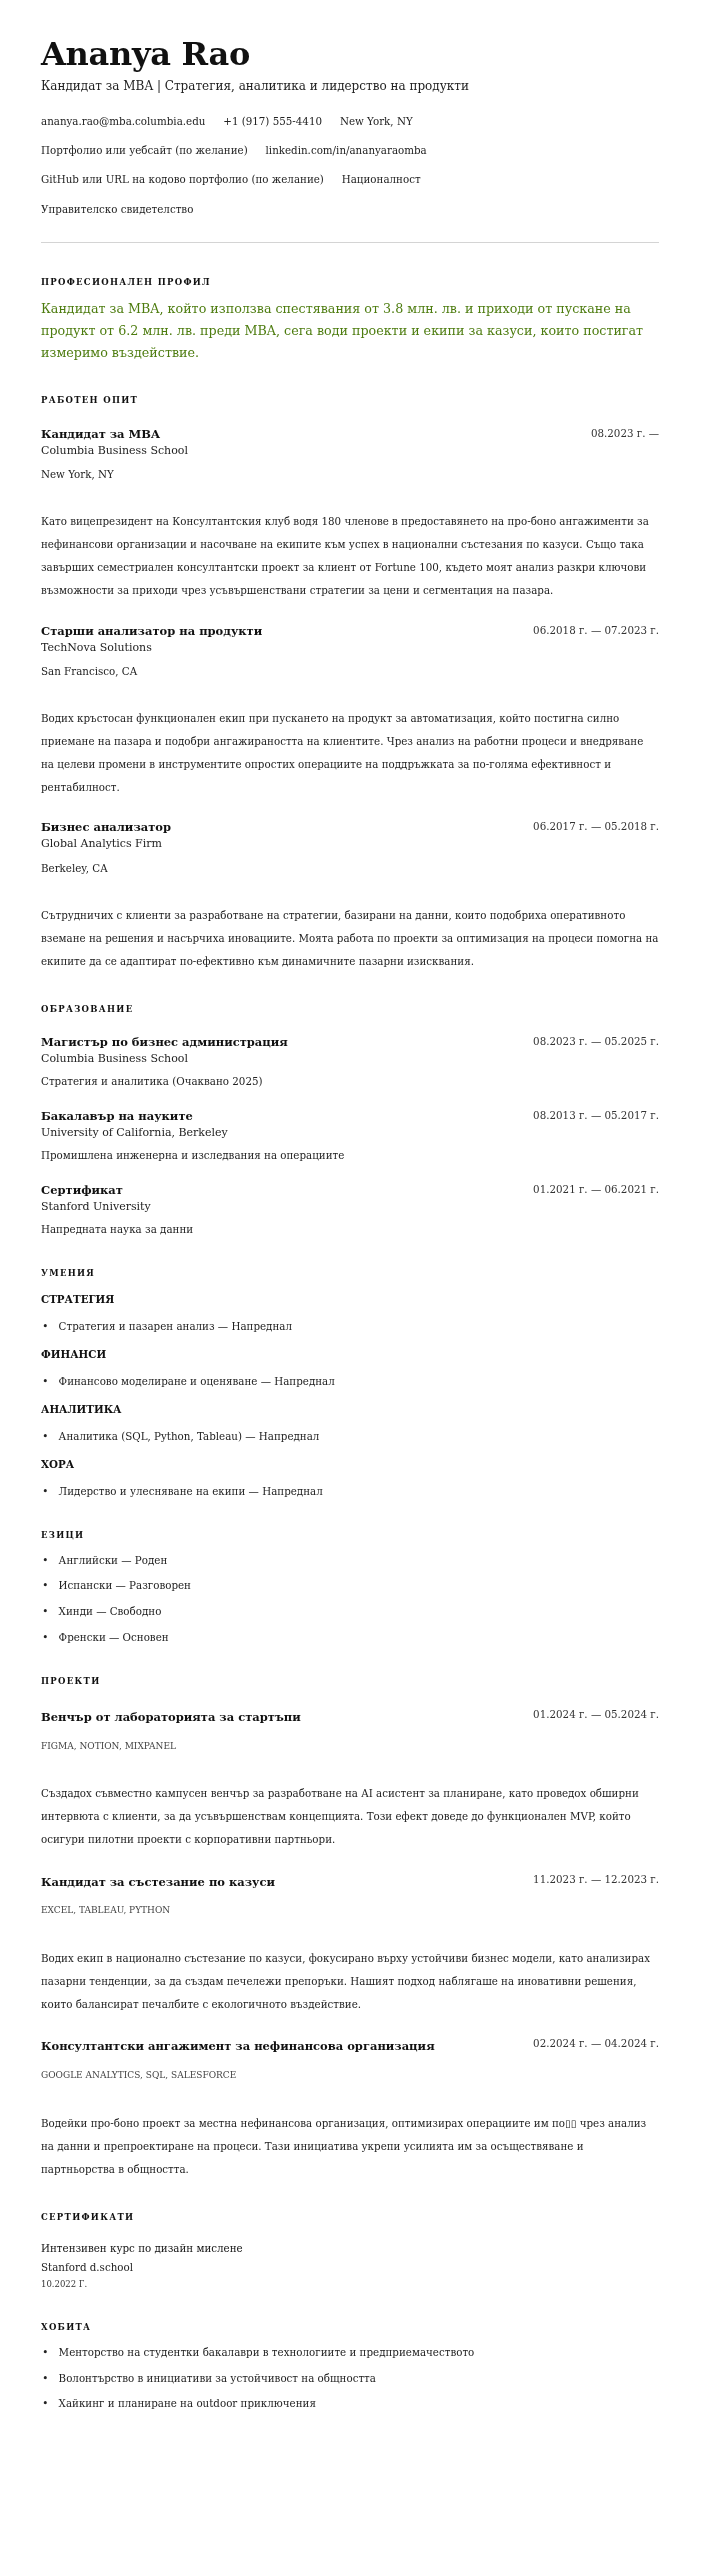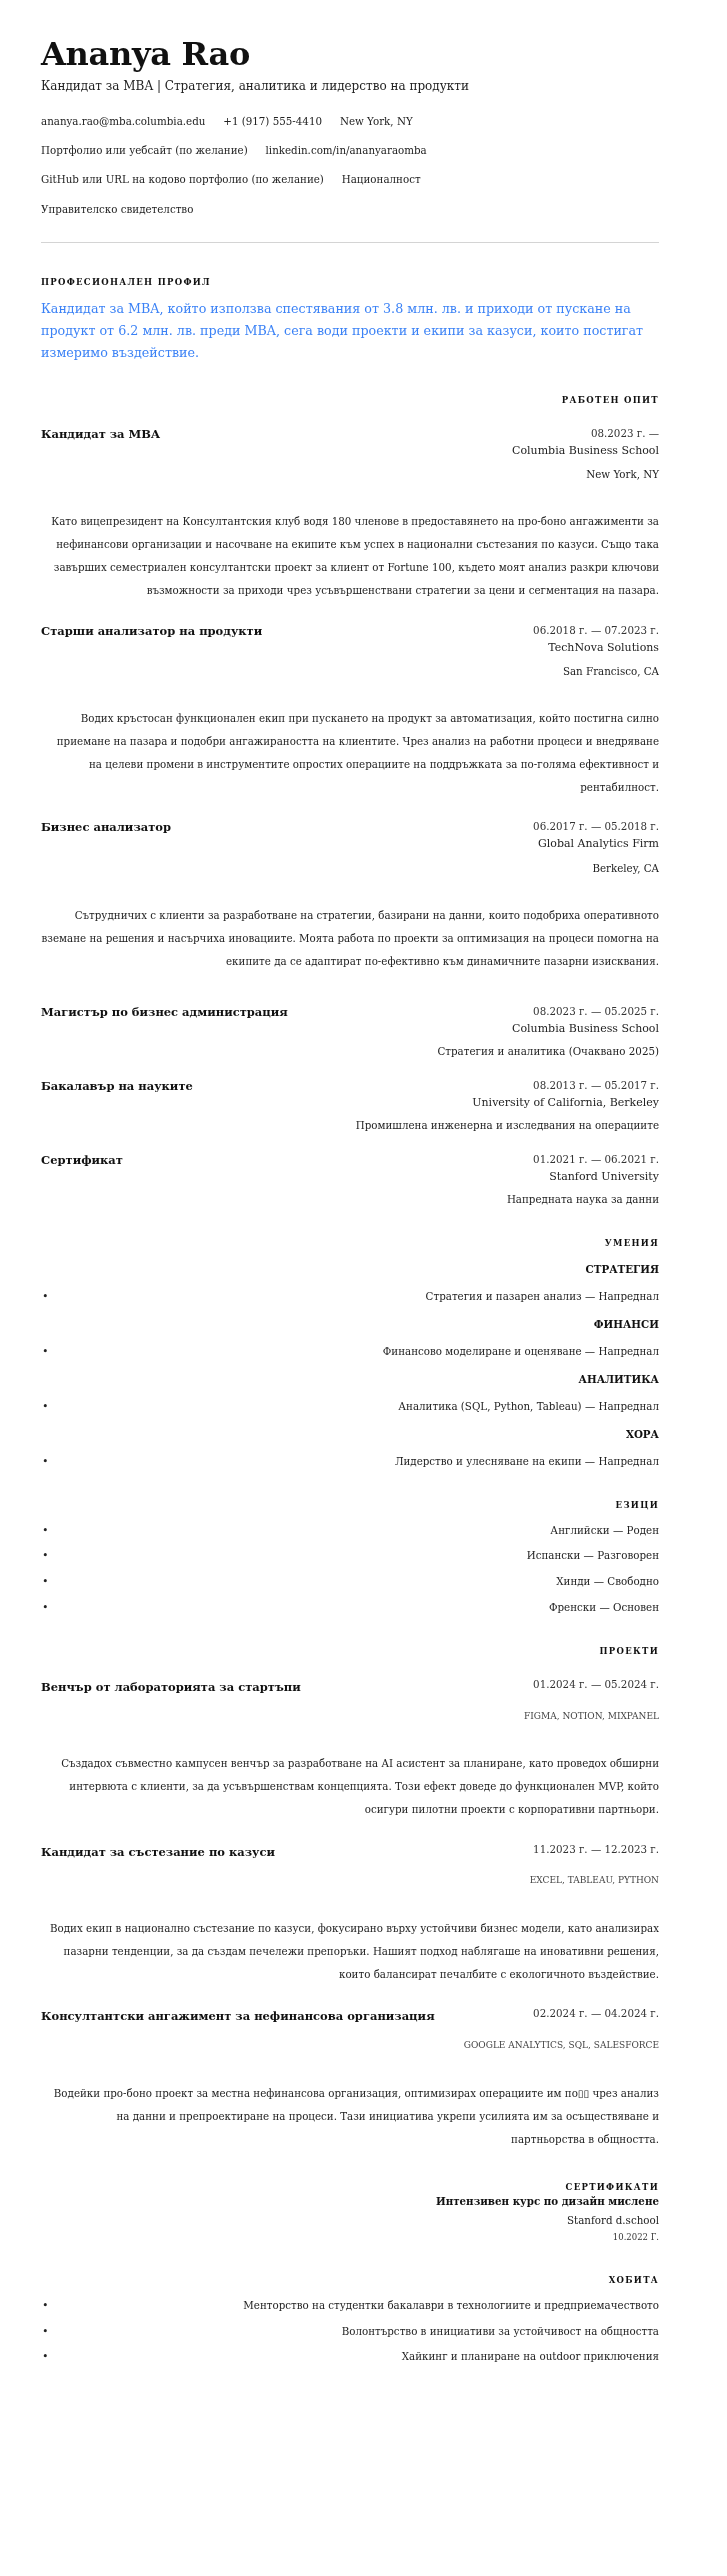--- a/index.html
+++ b/index.html
@@ -46,23 +46,23 @@
     letter-spacing: 1.3px;
     text-transform: uppercase;
     color: #111;
     line-height: 12px;
   }
   .summary-section { margin-top: 33px; }
   .summary-text {
     font-size: 12.7px;
     line-height: 22px;
     margin-top: 9.7px;
-    color: #3b82f6;
-  }
-  .section { margin-top: 30px; text-align: right; }
+    color: #4d7c0f;
+  }
+  .section { margin-top: 30px; }
   .entry { margin-top: 19.4px; }
   .entry-head {
     display: flex;
     justify-content: space-between;
     align-items: flex-start;
   }
   .entry-title {
     font-size: 11.5px;
     font-weight: bold;
     line-height: 18px;
@@ -139,24 +139,24 @@
   .proj-desc {
     font-size: 10.3px;
     line-height: 23px;
     color: #222;
     margin-top: 29px;
   }
   .proj-entry { margin-top: 19.4px; }
   .proj-entry .entry-title { max-width: 461px; line-height: 23px; }
   .cert-title {
     font-size: 10.3px;
-    font-weight: bold;
-    line-height: 16px;
-    color: #111;
-    margin-top: 0;
+    font-weight: normal;
+    line-height: 16px;
+    color: #111;
+    margin-top: 17px;
   }
   .cert-issuer {
     font-size: 10.3px;
     line-height: 16px;
     color: #222;
     margin-top: 3.6px;
   }
   .cert-date {
     font-size: 8.5px;
     line-height: 13.3px;
@@ -227,20 +227,21 @@
         <div class="entry-title">Бизнес анализатор</div>
         <div class="entry-date">06.2017 г. — 05.2018 г.</div>
       </div>
       <div class="entry-sub">Global Analytics Firm</div>
       <div class="entry-loc">Berkeley, CA</div>
       <p class="entry-desc">Сътрудничих с клиенти за разработване на стратегии, базирани на данни, които подобриха оперативното вземане на решения и насърчиха иновациите. Моята работа по проекти за оптимизация на процеси помогна на екипите да се адаптират по-ефективно към динамичните пазарни изисквания.</p>
     </div>
   </section>
 
   <section class="section">
+    <h2 class="section-heading">Образование</h2>
 
     <div class="edu-entry">
       <div class="entry-head">
         <div class="entry-title">Магистър по бизнес администрация</div>
         <div class="entry-date">08.2023 г. — 05.2025 г.</div>
       </div>
       <div class="entry-sub">Columbia Business School</div>
       <div class="edu-field">Стратегия и аналитика (Очаквано 2025)</div>
     </div>
 

